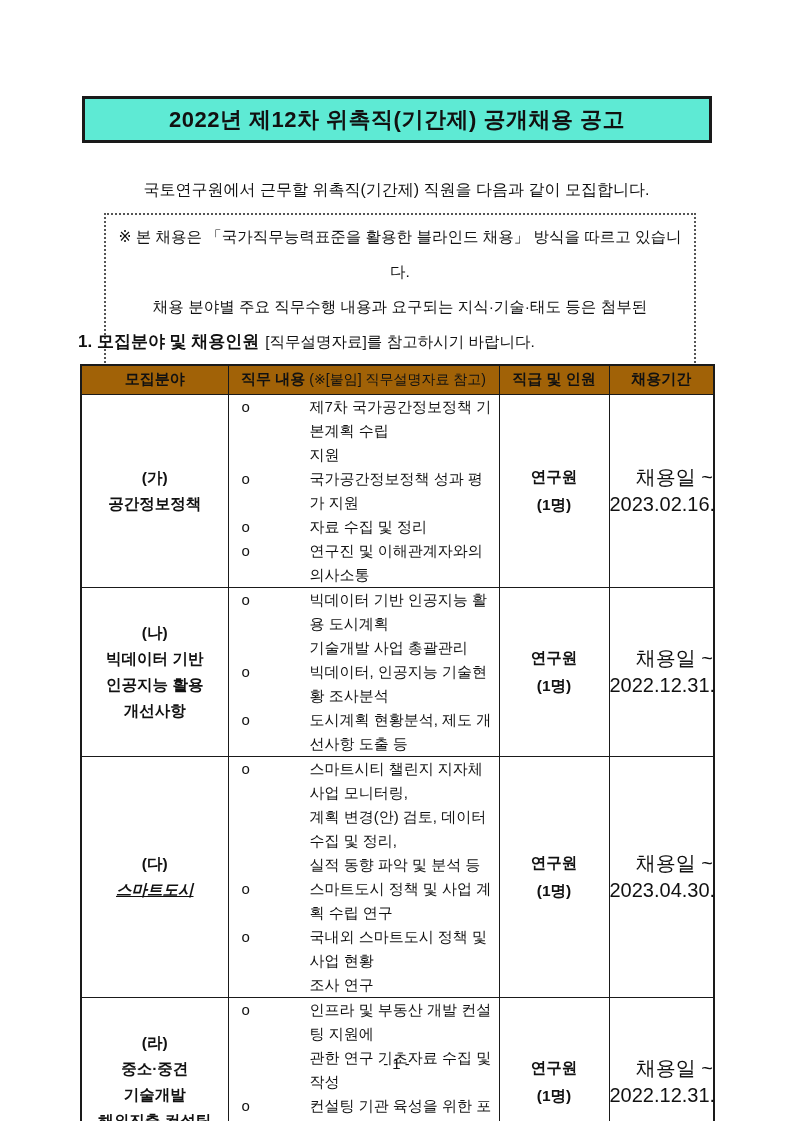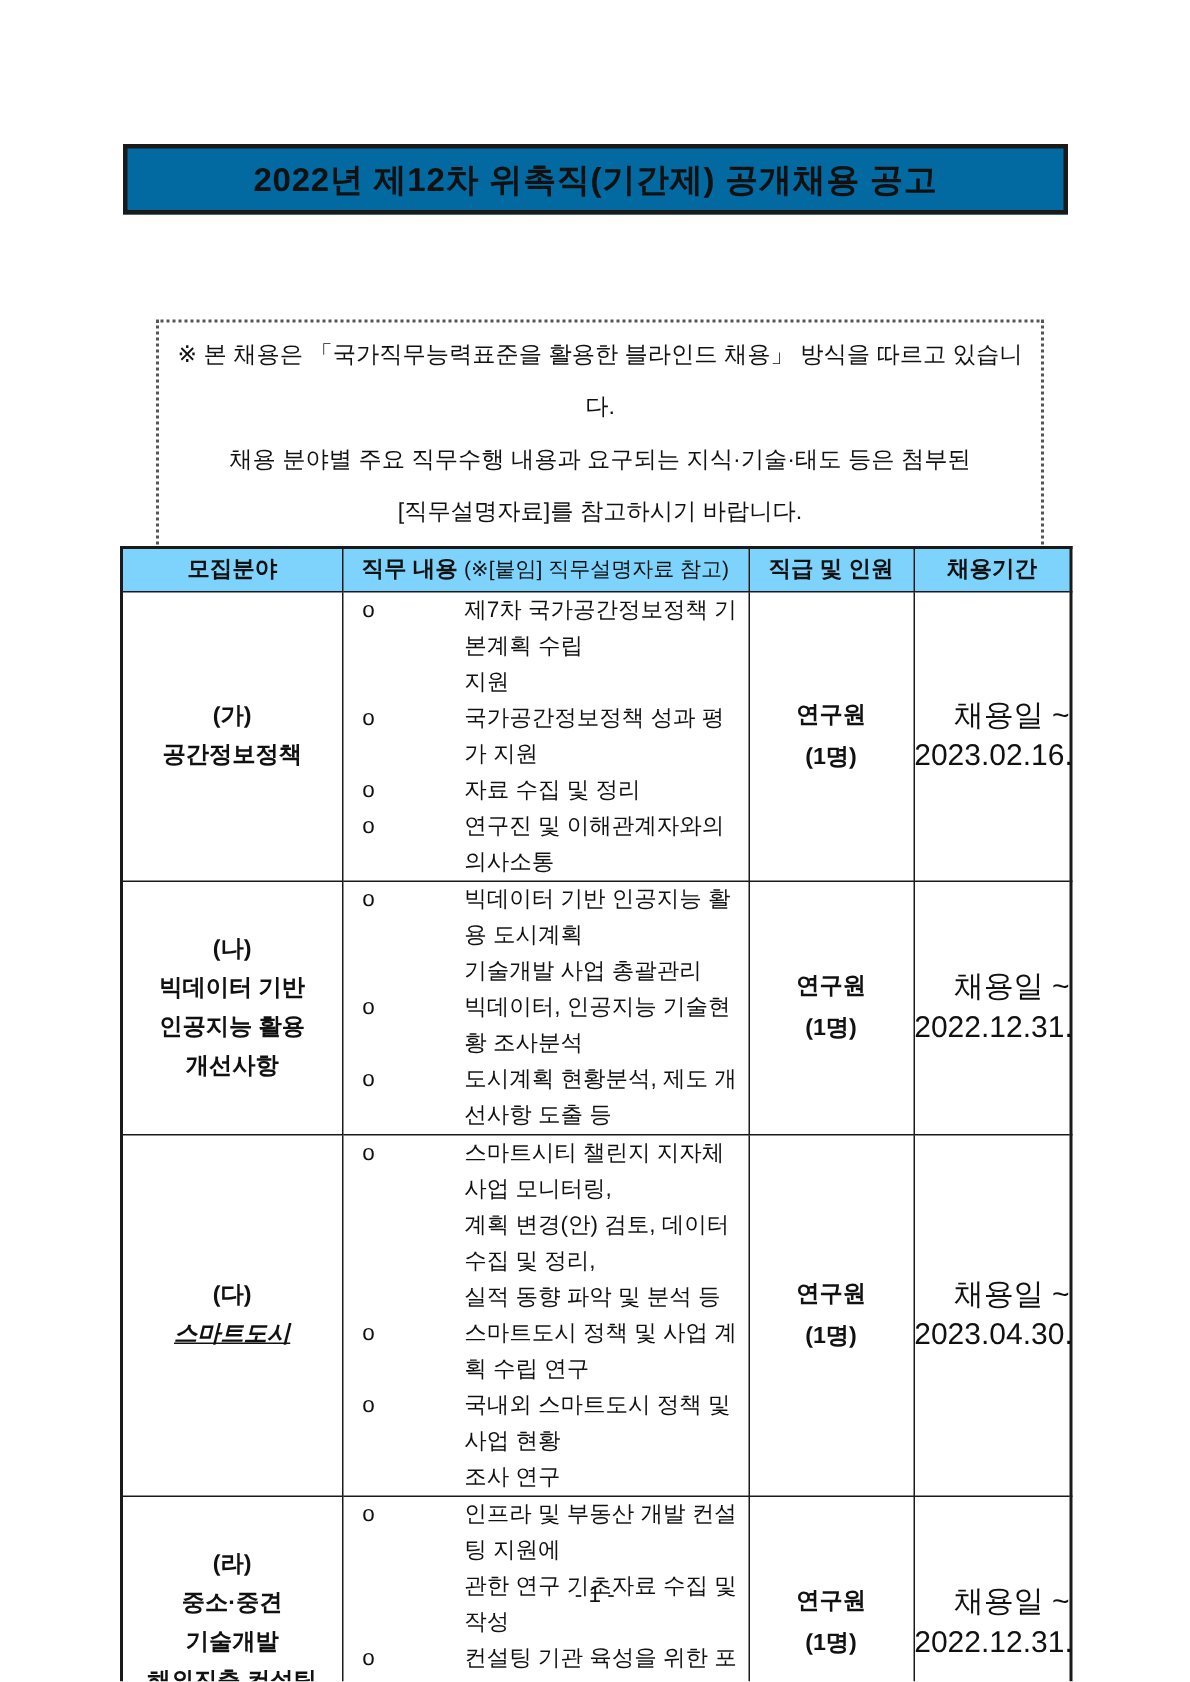--- a/index.html
+++ b/index.html
@@ -4,21 +4,21 @@
 <style>
   * { margin:0; padding:0; box-sizing:border-box; }
   html,body { background:#ffffff; }
   body { font-family:"Liberation Sans","DejaVu Sans",sans-serif; color:#111; }
   .page {
     position:relative; width:793px; height:1121px; background:#ffffff;
     margin:0 auto; overflow:hidden;
   }
   .title-box {
     position:absolute; left:82px; top:96px; width:630px; height:47px;
-    background:#0369a1; border:3px solid #1a1a1a;
+    background:#5eead4; border:3px solid #1a1a1a;
     display:flex; align-items:center; justify-content:center;
     font-size:22px; font-weight:bold; letter-spacing:0.5px;
   }
   .intro {
     position:absolute; left:0; top:180px; width:100%;
     text-align:center; font-size:16px;
   }
   .notice-box {
     position:absolute; left:104px; top:213px; width:592px;
     border:2px dotted #555; padding:4px 6px 6px 6px;
@@ -30,21 +30,21 @@
   }
   table.recruit {
     position:absolute; left:80px; top:364px; width:633px;
     border-collapse:collapse; table-layout:fixed;
     border:2px solid #1a1a1a;
   }
   table.recruit th, table.recruit td {
     border:1px solid #1a1a1a; vertical-align:middle;
   }
   table.recruit thead th {
-    background:#7dd3fc; height:29px; font-size:15px; font-weight:bold;
+    background:#a16207; height:29px; font-size:15px; font-weight:bold;
     text-align:center; padding:2px 0;
   }
   th .sub { font-size:14px; font-weight:normal;margin-top:48px; }
   col.c-field  { width:147px; }
   col.c-duty   { width:271px; }
   col.c-grade  { width:110px; }
   col.c-period { width:105px; }
   td.field-cell {
     text-align:center; font-weight:bold; font-size:15.5px; line-height:26px;
     padding:2px 2px;
@@ -70,27 +70,29 @@
 </style>
 </head>
 <body>
 
 <div class="page">
 
   <div class="title-box">
     <span>2022년 제12차 위촉직(기간제) 공개채용 공고</span>
   </div>
 
+  <div class="intro">국토연구원에서 근무할 위촉직(기간제) 직원을 다음과 같이 모집합니다.</div>
 
   <div class="notice-box">
     <div>※ 본 채용은 「국가직무능력표준을 활용한 블라인드 채용」 방식을 따르고 있습니다.</div>
     <div>채용 분야별 주요 직무수행 내용과 요구되는 지식·기술·태도 등은 첨부된</div>
     <div>[직무설명자료]를 참고하시기 바랍니다.</div>
   </div>
 
+  <div class="section-heading">1. 모집분야 및 채용인원</div>
 
   <table class="recruit">
     <colgroup>
       <col class="c-field">
         <col class="c-duty">
         <col class="c-grade">
         <col class="c-period">
     </colgroup>
     <thead>
       <tr>

